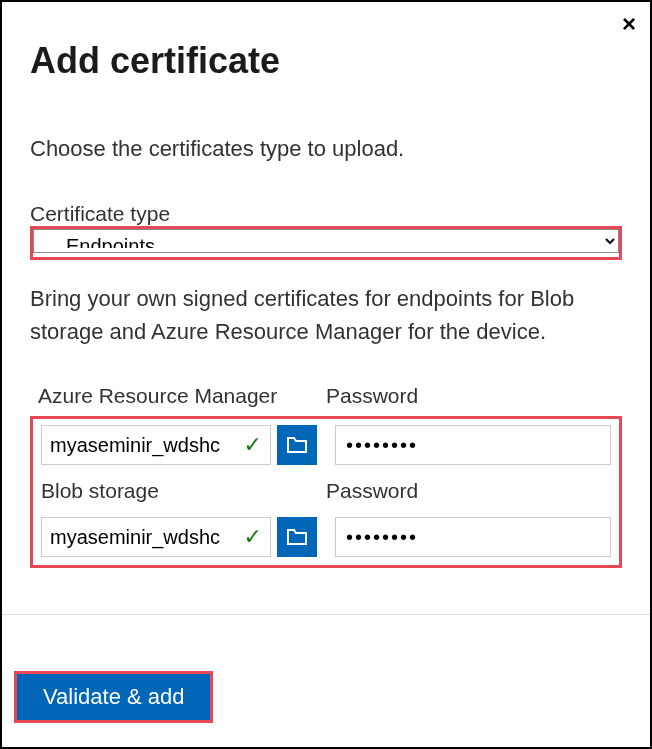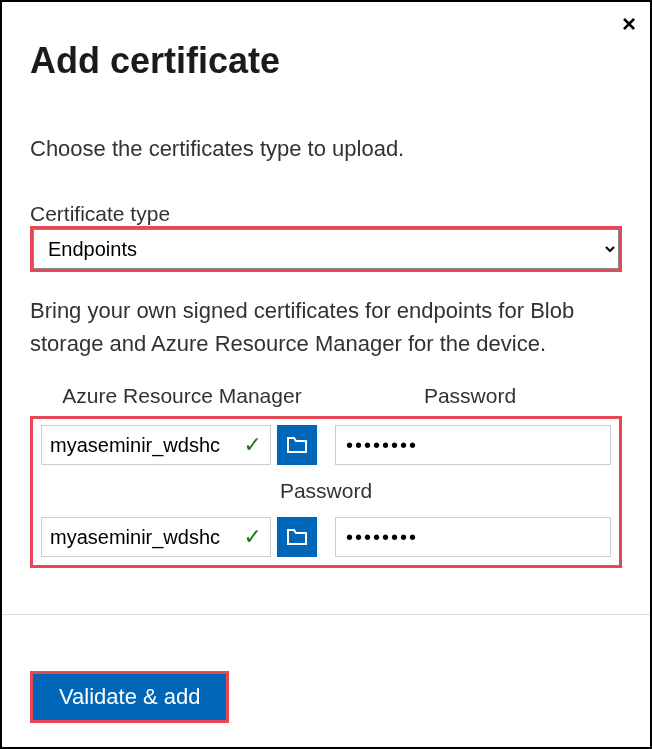--- a/index.html
+++ b/index.html
@@ -39,32 +39,32 @@
       font-size: 21px;
       color: #323232;
       margin-bottom: 0;
     }
     .select-wrap {
       border: 3px solid #e74856;
       margin-bottom: 22px;
     }
     select {
       width: 100%;
-      height: 40px;
+      height: 24px;
       font-size: 20px;
-      padding: 4px 10px;
+      padding: 4px 28px;
       border: 1px solid #8a8886;
       background: #fff;
       font-family: inherit;
     }
     .description {
       font-size: 22px;
       color: #323232;
       line-height: 1.5;
-      margin-bottom: 18px;
+      margin-bottom: 30px;
     }
     .fields-block {
       border: 3px solid #e74856;
       padding: 0;
     }
     .field-row {
       display: flex;
       gap: 18px;
       align-items: flex-end;
       padding: 6px 8px 8px 8px;
@@ -90,24 +90,24 @@
       display: flex; align-items: center; justify-content: center;
     }
     .folder-btn svg { fill: #fff; }
     .pwd-input {
       height: 40px; width: 100%;
       border: 1px solid #ccc;
       font-size: 20px; padding: 0 10px;
       letter-spacing: 2px;
       font-family: inherit;
     }
-    .labels-row { display: flex; padding: 0 8px; text-align: center; }
+    .labels-row { display: flex; padding: 0 8px; }
     .labels-row .label { flex: 1; margin-top: 6px; margin-bottom: 8px; }
     .divider { height: 1px; background: #ddd; margin: 0 0 0 0; margin-top: 46px; width: 100%; }
-    .bottom-bar { position: absolute; bottom: 24px; left: 28px; }
+    .bottom-bar { position: absolute; bottom: 24px; left: 12px; }
     .validate-wrap { border: 3px solid #e74856; display: inline-block; }
     .validate-btn {
       background: #0067b8; color: #fff;
       border: none; font-size: 22px;
       padding: 10px 26px; cursor: pointer;
       font-family: inherit;
     }
   </style>
 </head>
 <body>
@@ -147,20 +147,21 @@
               </svg>
           </button>
         </div>
       </div>
       <div class="field-col">
         <input class="pwd-input" type="password" value="••••••••" style="">
       </div>
     </div>
 
     <div class="labels-row">
+      <div class="label">Blob storage</div>
       <div class="label">Password</div>
     </div>
 
     <div class="field-row">
       <div class="field-col">
         <div class="file-line">
           <div class="file-input-holder">
             <span class="file-value">myaseminir_wdshc</span>
             <span class="check">✓</span>
           </div>

